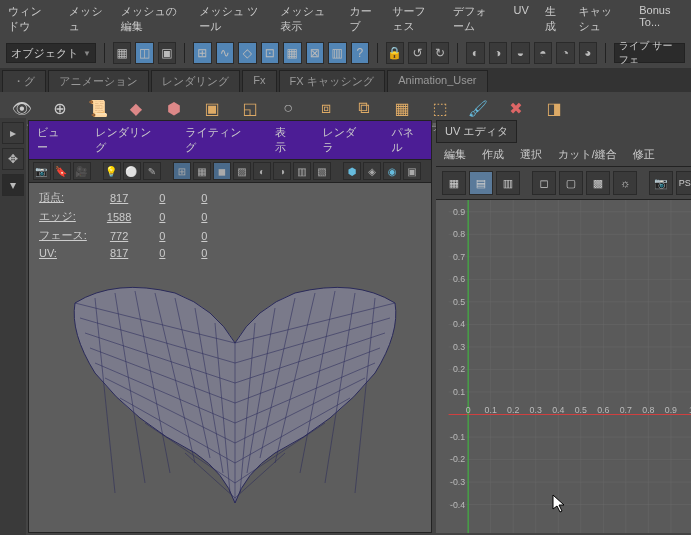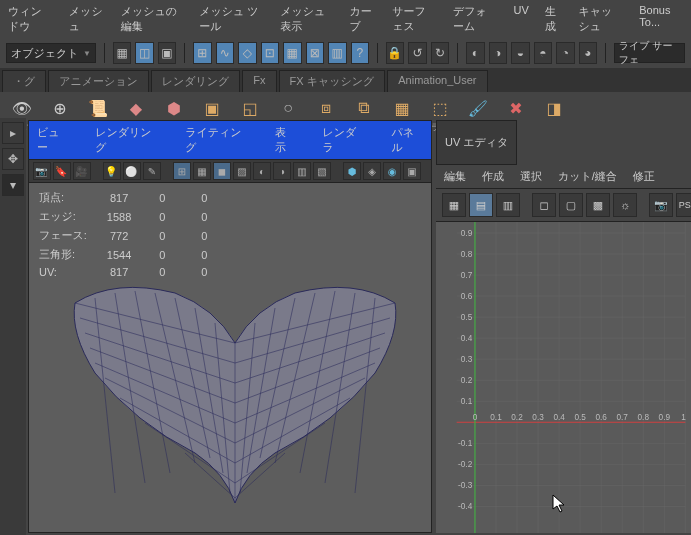--- a/index.html
+++ b/index.html
@@ -100,21 +100,21 @@
     background: #444;
     border: 1px solid #222;
     margin: 2px;
     display: flex;
     flex-direction: column;
   }
   .panel-menubar {
     display: flex;
     gap: 27px;
     padding: 4px 8px;
-    background: #1d4ed8;
+    background: #4c1d95;
     font-size: 11px;
     justify-content: center;
   }
   .panel-toolbar {
     display: flex;
     gap: 2px;
     padding: 2px 4px;
     background: #3a3a3a;
     border-top: 1px solid #222;
     border-bottom: 1px solid #222;
@@ -132,39 +132,39 @@
     background: #5d5d5d;
     position: relative;
     overflow: hidden;
   }
   .hud {
     position: absolute;
     top: 4px; left: 8px;
     font-size: 11px;
     color: #ccc;
   }
-  .hud table td { padding: 1px 18px 1px 0; }
+  .hud table td { padding: 1px 18px 1px 0; text-decoration: underline; }
   .hud table td.num { text-align: center; min-width: 40px; }
   .mesh-svg {
     position: absolute;
     top: 90px;
     left: 26px;
     width: 360px;
     height: 240px;
   }
   .uv-panel {
     flex: 1;
     background: #444;
     margin: 2px 0 2px 2px;
     display: flex;
     flex-direction: column;
   }
   .uv-title {
     background: #3a3a3a;
-    padding: 14px 8px;
+    padding: 3px 8px;
     border-bottom: 1px solid #222;
     display: inline-block;
     width: fit-content;
     border: 1px solid #222;
   }
   .uv-menubar {
     display: flex;
     gap: 16px;
     padding: 4px 8px;
     background: #444;
@@ -366,26 +366,20 @@
               </tr>
           <tr>
                 <td>エッジ:</td>
                 <td class="num">1588</td>
                 <td class="num">0</td>
                 <td class="num">0</td>
               </tr>
           <tr>
                 <td>フェース:</td>
                 <td class="num">772</td>
-                <td class="num">0</td>
-                <td class="num">0</td>
-              </tr>
-          <tr>
-                <td>三角形:</td>
-                <td class="num">1544</td>
                 <td class="num">0</td>
                 <td class="num">0</td>
               </tr>
           <tr>
                 <td>UV:</td>
                 <td class="num">817</td>
                 <td class="num">0</td>
                 <td class="num">0</td>
               </tr>
         </tbody>

